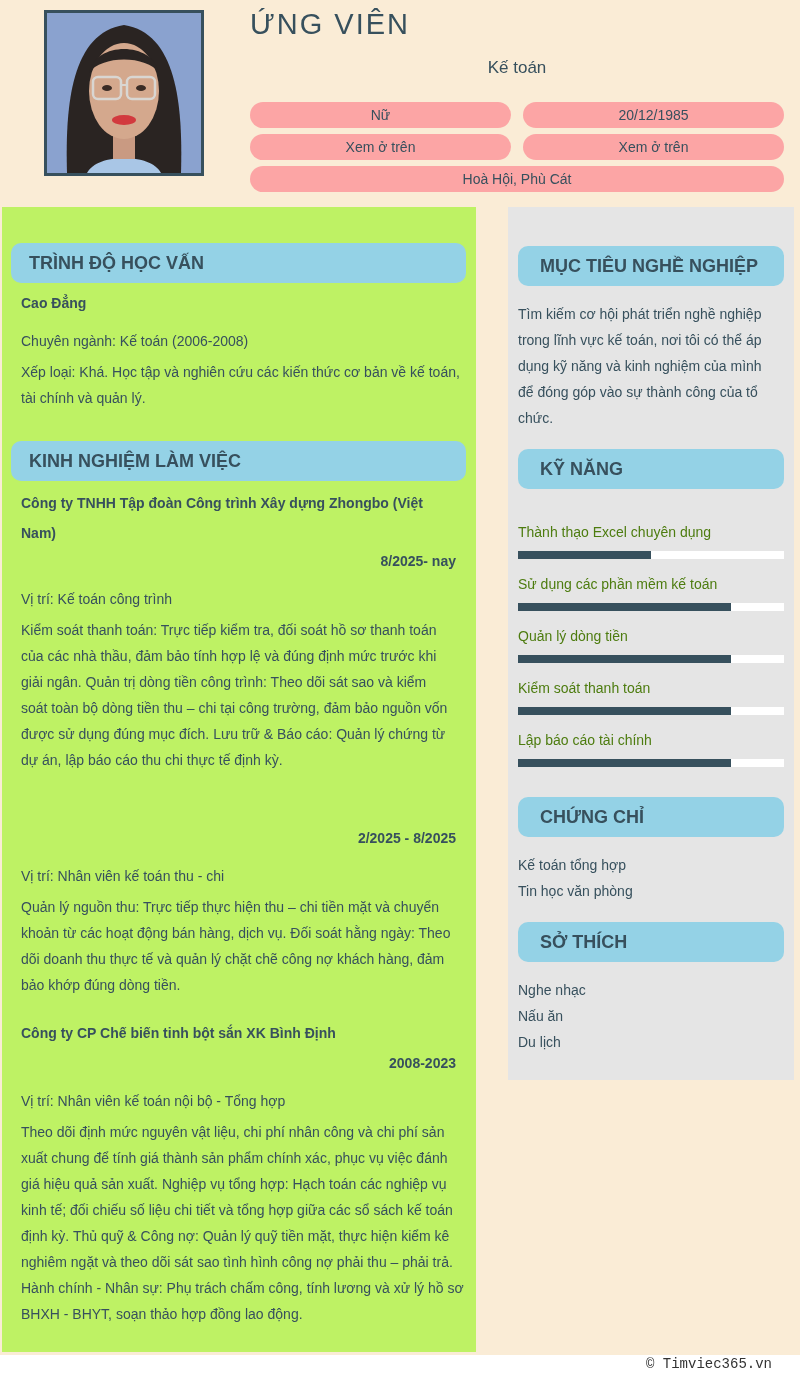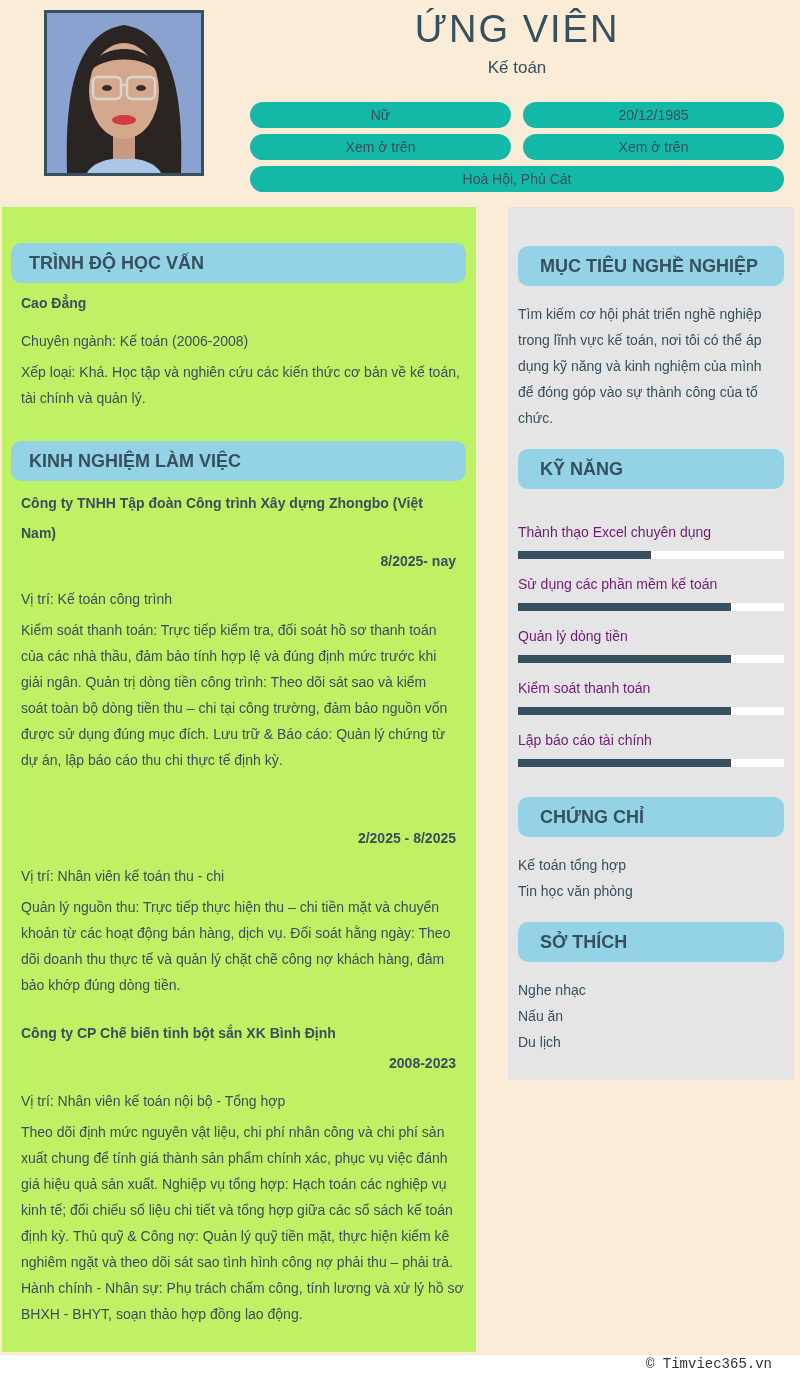--- a/index.html
+++ b/index.html
@@ -4,36 +4,36 @@
   <style>
     * { box-sizing: border-box; margin: 0; padding: 0; }
     html, body { width: 800px; background: #ffffff; }
     body { font-family: "Liberation Sans", "DejaVu Sans", sans-serif; color: #37505d; position: relative; height: 1381px; overflow: hidden; }
 
     .page { position: absolute; left: 0; top: 0; width: 800px; height: 1355px; background: #faecd6; }
 
     
     .photo { position: absolute; left: 44px; top: 10px; width: 160px; height: 166px; border: 3px solid #37505d; background: #8aa3cf; overflow: hidden; }
     .photo svg { width: 100%; height: 100%; display: block; }
-    .name { position: absolute; left: 250px; width: 534px; top: 8px; text-align: center; font-size: 38px; letter-spacing: 2px; font-weight: normal; color: #37505d; }
+    .name { position: absolute; left: 250px; width: 534px; top: 8px; font-size: 29px; letter-spacing: 2px; font-weight: normal; color: #37505d; }
     .jobtitle { position: absolute; left: 250px; width: 534px; top: 58px; text-align: center; font-size: 17px; color: #37505d; }
-    .pill { position: absolute; height: 26px; border-radius: 13px; background: #14b8a6; text-align: center; font-size: 14px; line-height: 26px; color: #37505d; }
+    .pill { position: absolute; height: 26px; border-radius: 13px; background: #fca5a5; text-align: center; font-size: 14px; line-height: 26px; color: #37505d; }
 
     
     .left { position: absolute; left: 2px; top: 207px; width: 474px; height: 1145px; background: #bef264; }
     .right { position: absolute; left: 508px; top: 207px; width: 286px; height: 873px; background: #e5e5e5; }
 
     .sec-head { position: absolute; height: 40px; border-radius: 10px; background: #94d2e6; font-weight: bold; font-size: 18px; line-height: 40px; padding-left: 18px; color: #37505d; }
     .right .sec-head { padding-left: 22px; }
 
     .txt { position: absolute; font-size: 14px; line-height: 26px; color: #37505d; }
     .bold { font-weight: bold; }
     .date { position: absolute; right: 20px; font-size: 14px; font-weight: bold; line-height: 26px; text-align: right; color: #37505d; }
 
-    .skill-label { position: absolute; left: 10px; font-size: 14px; line-height: 20px; color: #701a75; }
+    .skill-label { position: absolute; left: 10px; font-size: 14px; line-height: 20px; color: #4d7c0f; }
     .bar { position: absolute; left: 10px; width: 266px; height: 8px; background: #ffffff; }
     .bar-fill { height: 8px; background: #37505d; }
 
     .footer { position: absolute; right: 28px; top: 1356px; font-family: "Liberation Mono", "DejaVu Sans Mono", monospace; font-size: 14px; color: #333; }
   </style>
 </head>
 <body>
 
 <div class="page">
 

